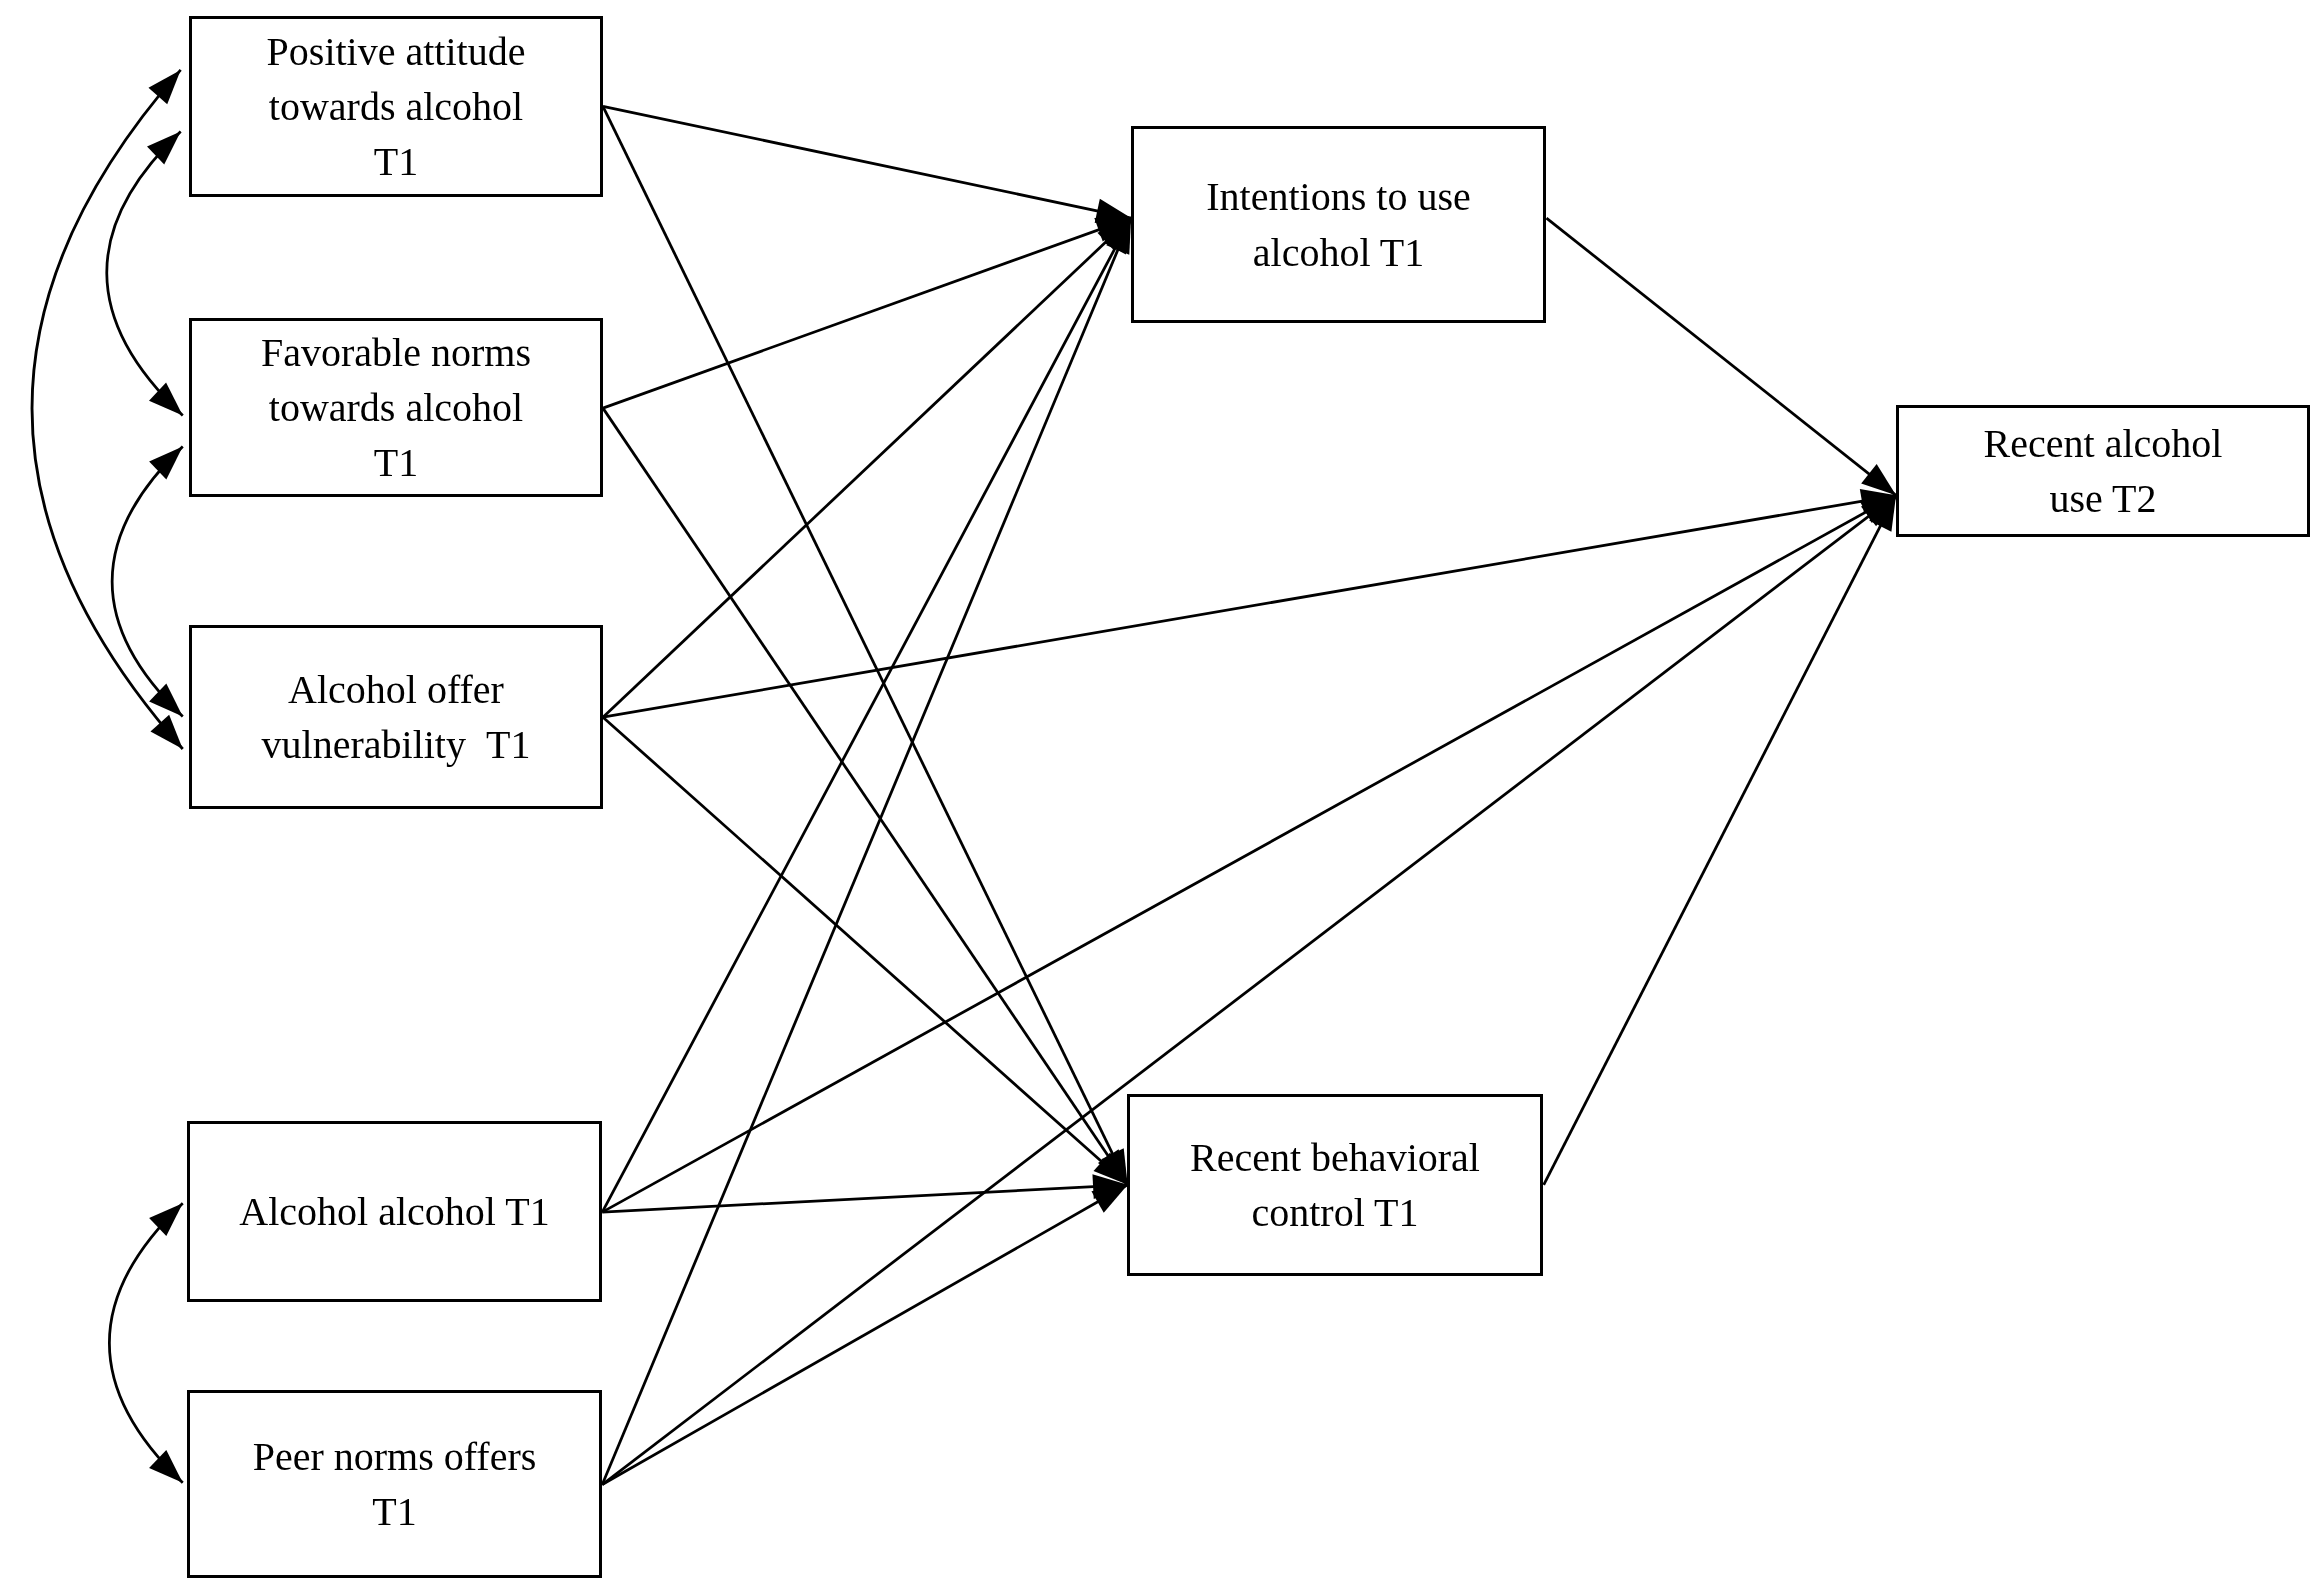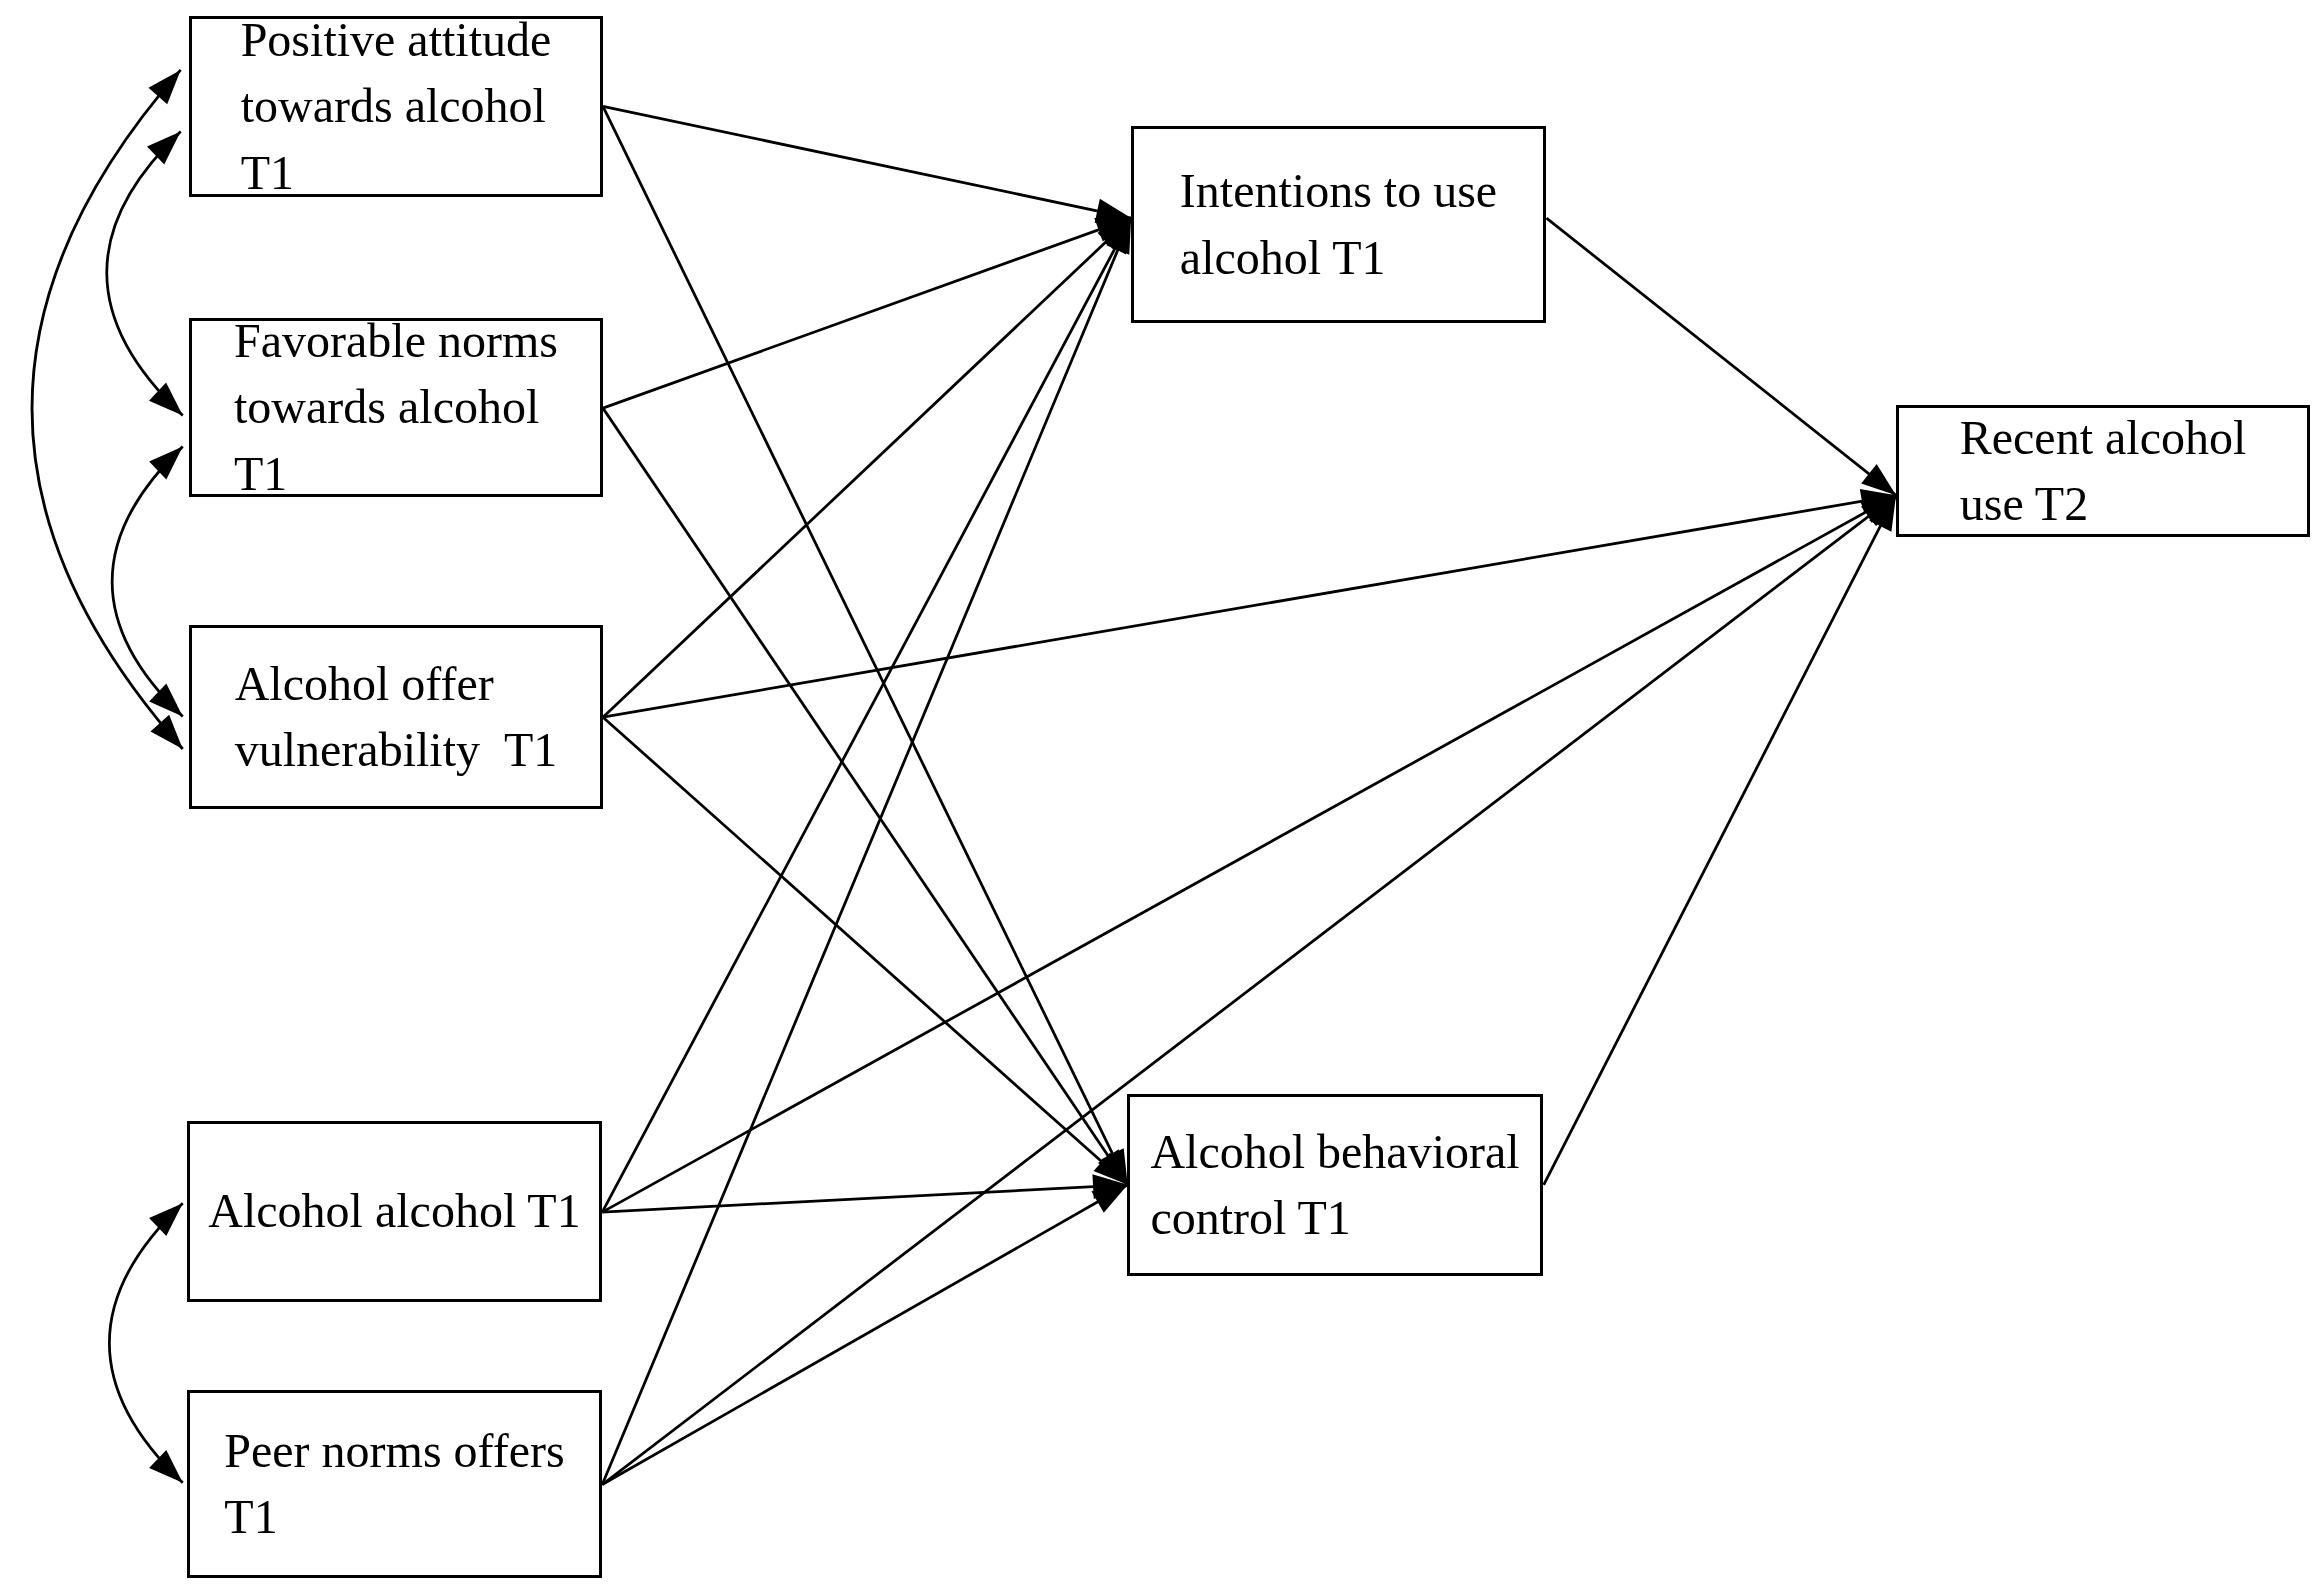--- a/index.html
+++ b/index.html
@@ -22,22 +22,23 @@
     z-index: 0;
   }
   .node {
     position: absolute;
     box-sizing: border-box;
     border: 3.5px solid #000000;
     background: #ffffff;
     display: flex;
     align-items: center;
     justify-content: center;
+    text-align: center;
     white-space: pre-line;
-    font-size: 48px;
+    font-size: 40px;
     line-height: 1.38;
     color: #000000;
     z-index: 1;
   }
   .edge {
     fill: none;
     stroke: #000000;
     stroke-width: 4px;
   }
 </style>
@@ -87,20 +88,20 @@
 vulnerability &nbsp;T1</div>
 
   <div class="node" style="left: 187px; top: 1121px; width: 415px; height: 181px;">Alcohol alcohol T1</div>
 
   <div class="node" style="left: 187px; top: 1390px; width: 415px; height: 188px;">Peer norms offers
 T1</div>
 
   <div class="node" style="left: 1131px; top: 126px; width: 415px; height: 197px;">Intentions to use
 alcohol T1</div>
 
-  <div class="node" style="left: 1127px; top: 1094px; width: 416px; height: 182px;">Alcohol behavioral
+  <div class="node" style="left: 1127px; top: 1094px; width: 416px; height: 182px;">Recent behavioral
 control T1</div>
 
   <div class="node" style="left: 1896px; top: 405px; width: 414px; height: 132px;">Recent alcohol
 use T2</div>
 
 </div>
 
 
 </body></html>

